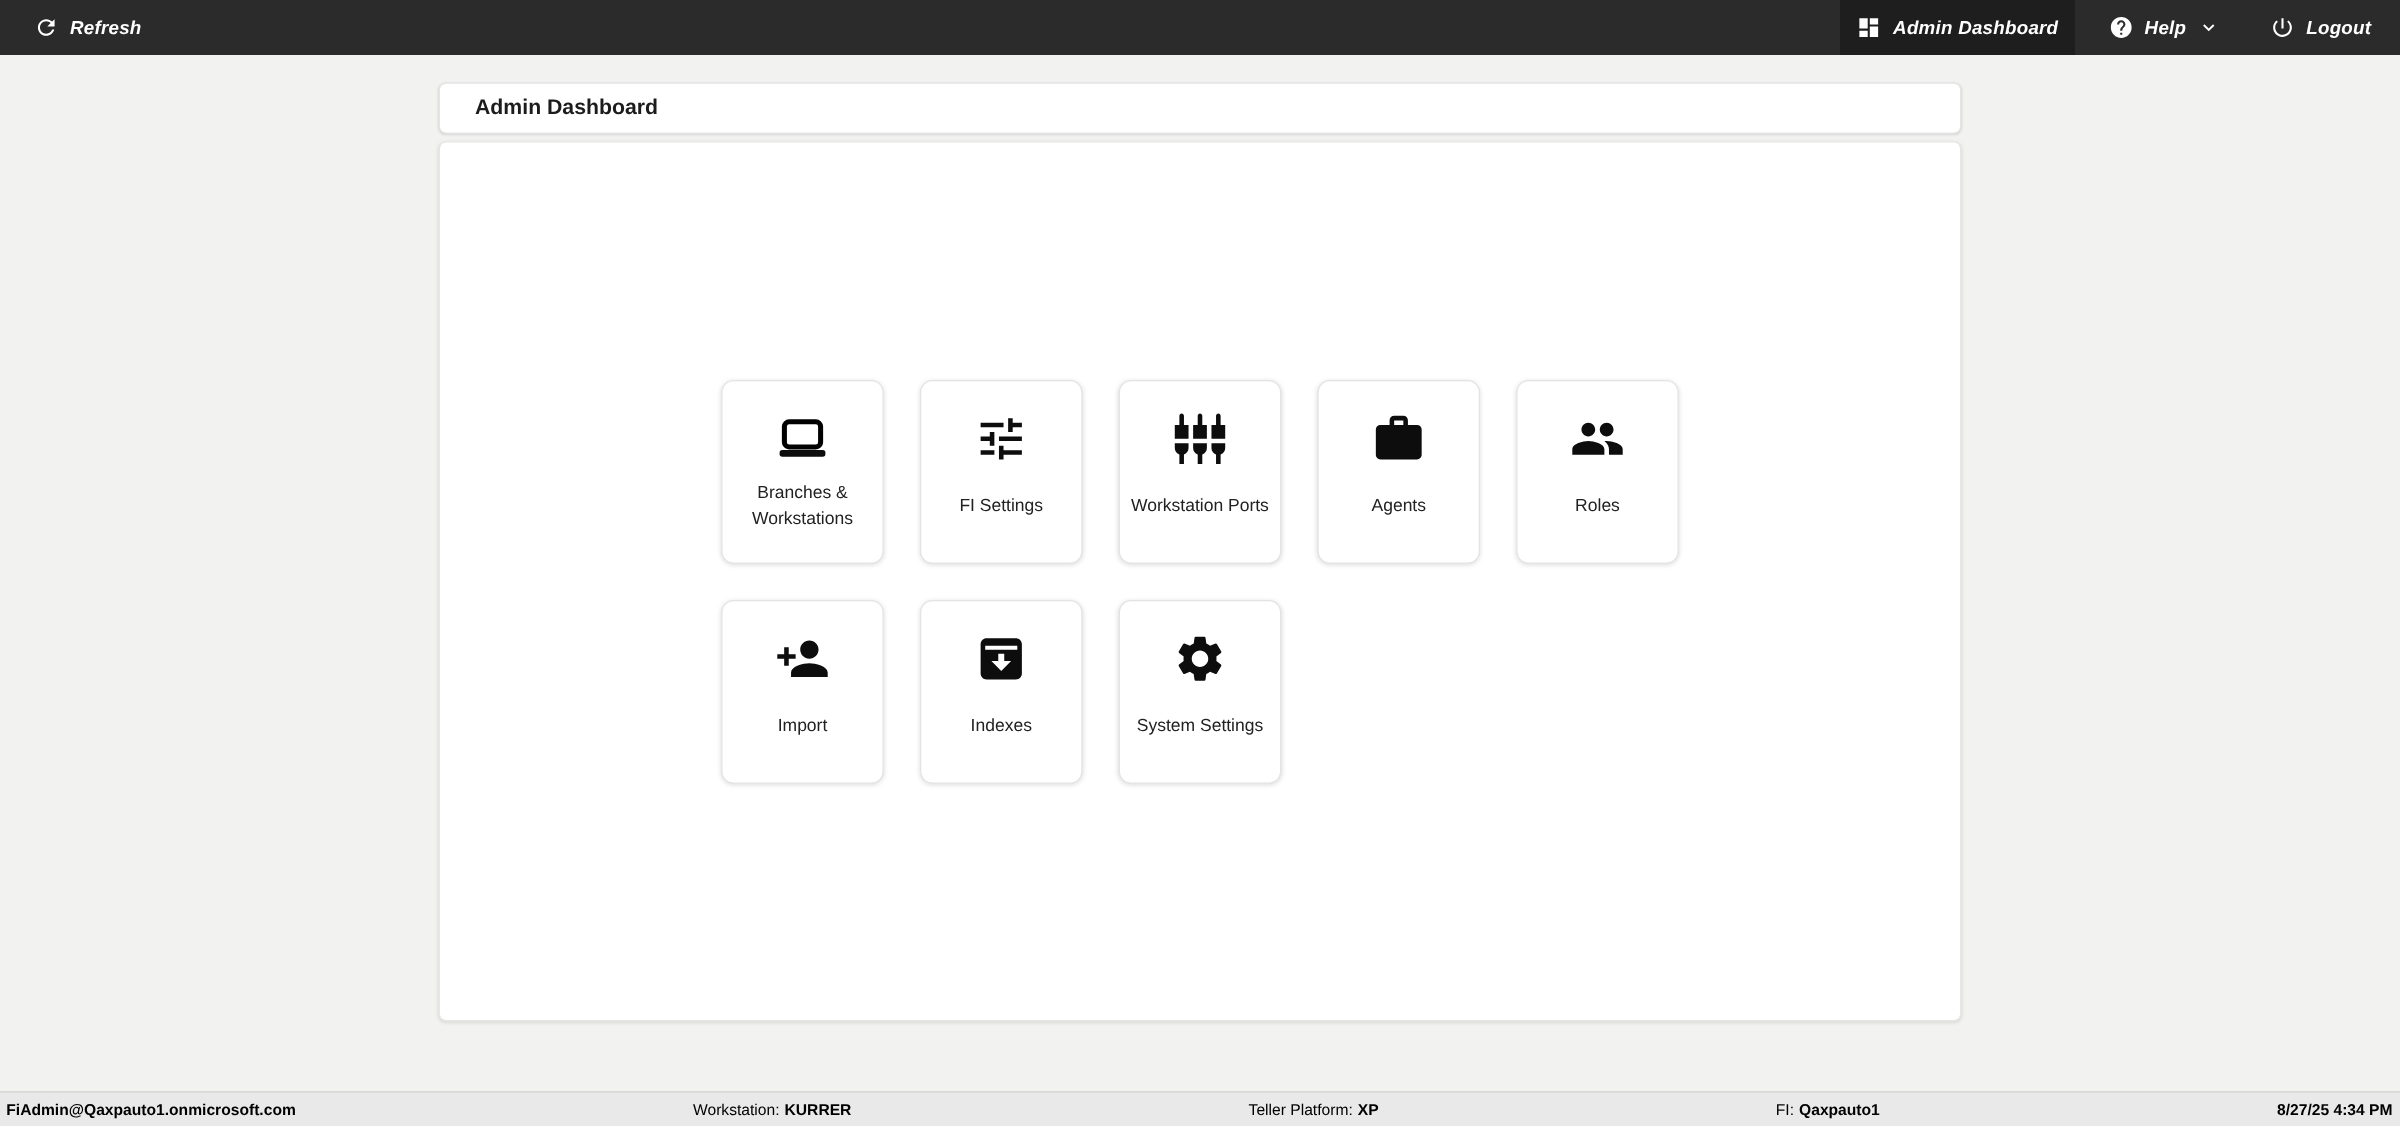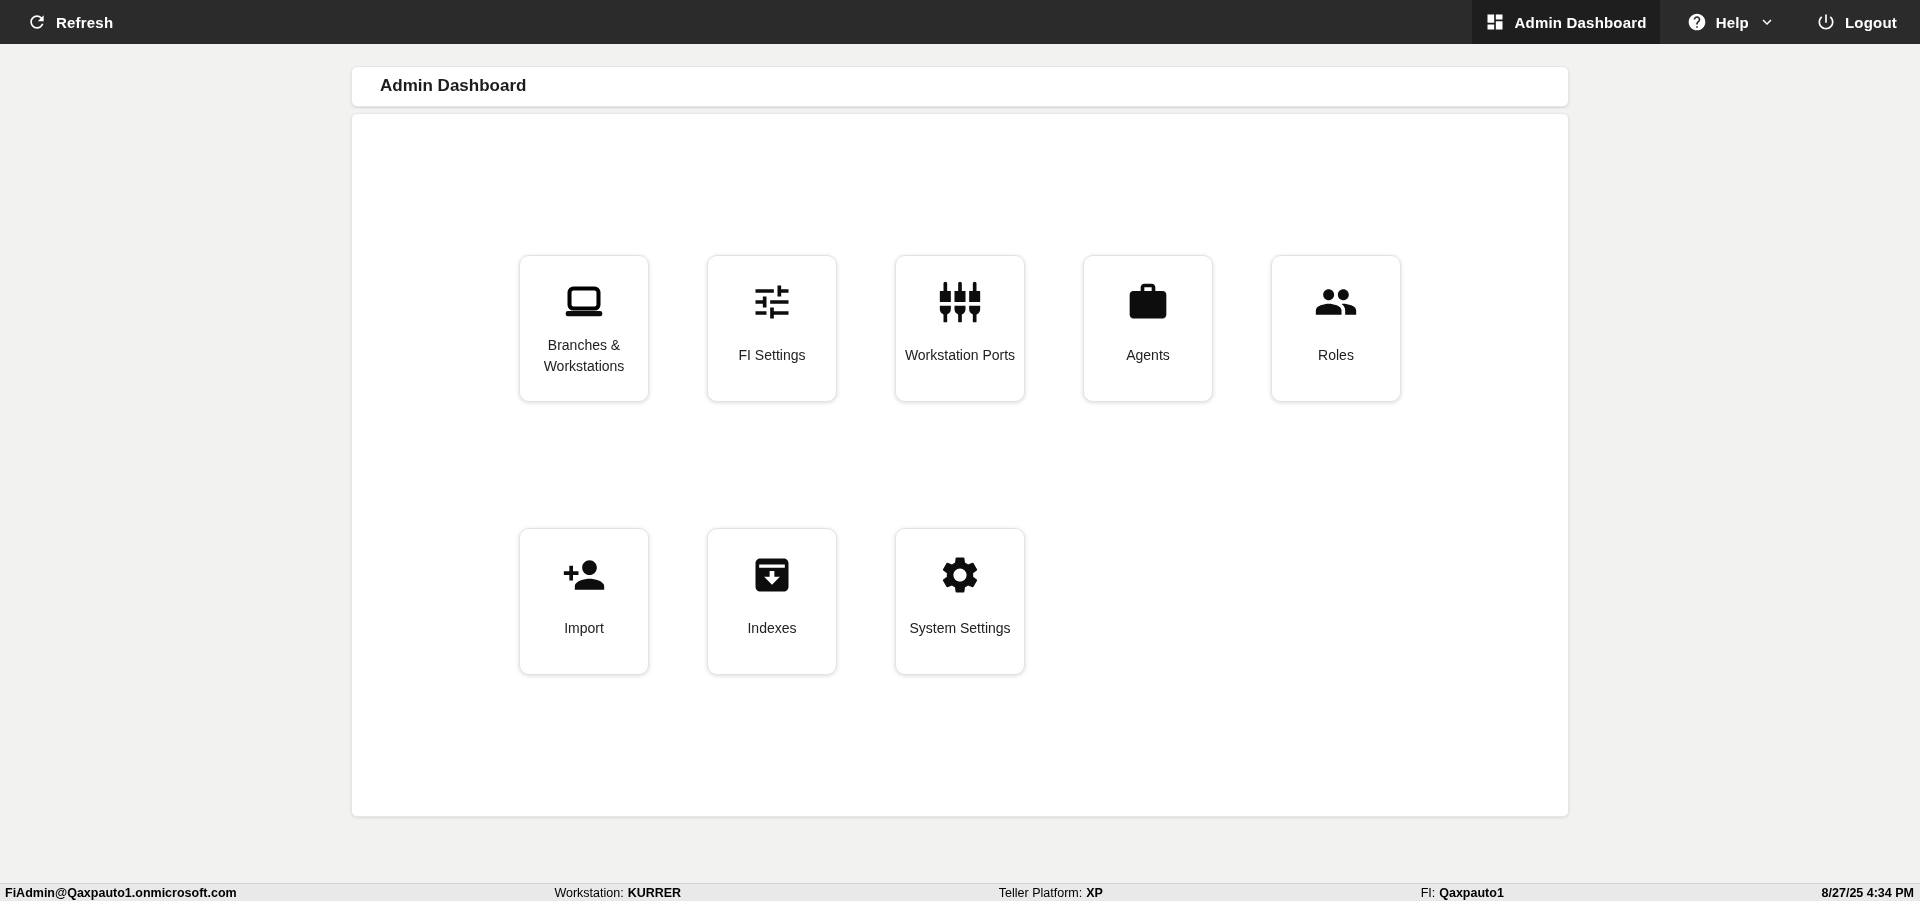--- a/index.html
+++ b/index.html
@@ -23,20 +23,21 @@
     display: flex;
     align-items: center;
     gap: 9px;
     padding: 0 13px;
     font-size: 15px;
     font-weight: 600;
     letter-spacing: .2px;
     cursor: pointer;
     white-space: nowrap;
     user-select: none;
+    font-style: italic;
   }
   .nav-item.active { background: var(--topbar-active-bg, #1e1e1e); }
   .nav-right { margin-left: auto; display: flex; align-items: stretch; gap: 14px; }
   .nav-icon { display: inline-flex; align-items: center; }
   .nav-icon svg { width: 20px; height: 20px; fill: #fff; }
   .chevron svg { width: 18px; height: 18px; fill: #fff; }
 
   
   .main-wrap { width: 1218px; margin: 0 auto; }
   .title-card {
@@ -57,20 +58,21 @@
     border-radius: 6px;
     box-shadow: 0 1px 3px rgba(0,0,0,.10);
     height: 704px;
     display: grid;
     grid-template-columns: repeat(5, 130px);
     grid-auto-rows: 147px;
     column-gap: 58px;
     row-gap: 126px;
     justify-content: center;
     align-content: center;
+    gap: 29px;
   }
   .tile {
     width: 130px; height: 147px;
     background: #fff;
     border: 1px solid #e3e3e3;
     border-radius: 10px;
     box-shadow: 0 1px 4px rgba(0,0,0,.14);
     display: flex;
     flex-direction: column;
     align-items: center;
@@ -88,21 +90,21 @@
     font-size: 14px;
     line-height: 1.5;
     color: #212121;
     text-align: center;
   }
 
   
   .footer {
     position: fixed;
     left: 0; right: 0; bottom: 0;
-    height: 18px;
+    height: 28px;
     background: var(--footer-bg, #e9e9e9);
     border-top: 1px solid #d2d2d2;
     display: flex;
     align-items: center;
     justify-content: space-between;
     padding: 0 6px 0 5px;
     font-size: 12.5px;
     color: #000;
     white-space: nowrap;
   }

